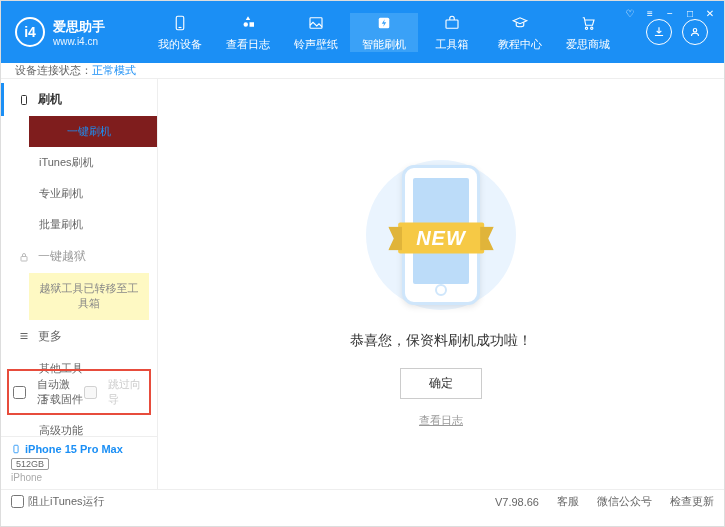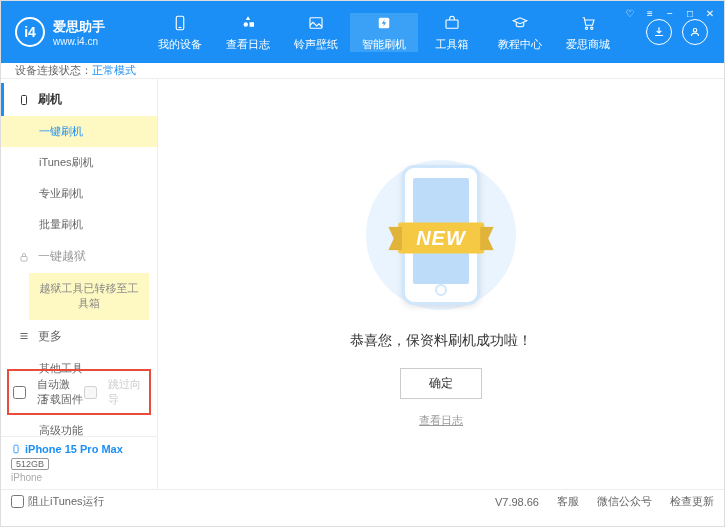--- a/index.html
+++ b/index.html
@@ -20,21 +20,21 @@
 .header-right { margin-left: auto; display: flex; gap: 10px; padding-right: 16px; }
 .circle-btn { width: 26px; height: 26px; border: 1.5px solid #fff; border-radius: 50%; display: flex; align-items: center; justify-content: center; color: #fff; cursor: pointer; font-size: 12px; }
 .status-bar { height: 16px; border-bottom: 1px solid #eee; display: flex; align-items: center; padding: 0 14px; color: #666; font-size: 11px; }
 .status-bar .mode { color: #1b8ff5; }
 .body { display: flex; height: 410px; }
 .sidebar { width: 157px; border-right: 1px solid #eee; position: relative; padding-top: 4px; }
 .side-header { display: flex; align-items: center; gap: 8px; padding: 8px 14px; color: #333; border-left: 3px solid #1b8ff5; font-weight: bold; }
 .side-header.plain { border-left: 3px solid transparent; color: #999; font-weight: normal; }
 .side-header.plain2 { border-left: 3px solid transparent; color: #666; font-weight: normal; }
 .side-item { padding: 8px 14px 8px 38px; color: #666; cursor: pointer; font-size: 11px; }
-.side-item.active { background: #fef9c3; color: #1b8ff5; }
+.side-item.active { background: #7f1d1d; color: #1b8ff5; margin-left: 28px; }
 .side-item.boxed { background: #fef9c3; color: #888; margin: 0 8px 0 28px; padding: 8px; text-align: center; line-height: 1.4; }
 .checkbox-row { position: absolute; bottom: 74px; left: 6px; right: 6px; border: 2px solid #e74c3c; padding: 6px 4px; display: flex; gap: 10px; align-items: center; }
 .checkbox-row label { display: flex; align-items: center; gap: 11px; color: #666; font-size: 11px; }
 .checkbox-row label.disabled { color: #ccc; }
 .device-info { position: absolute; bottom: 0; left: 0; right: 0; padding: 6px 10px; border-top: 1px solid #eee; }
 .device-name { color: #1b8ff5; font-size: 11px; font-weight: bold; display: flex; align-items: center; gap: 4px; }
 .badge { display: inline-block; border: 1px solid #999; color: #666; font-size: 9px; padding: 0 4px; border-radius: 2px; margin-top: 3px; }
 .device-type { color: #aaa; font-size: 10px; margin-top: 2px; }
 .content { flex: 1; display: flex; flex-direction: column; align-items: center; justify-content: center; padding-top: 20px; position: relative; }
 .illus { width: 170px; height: 150px; position: relative; display: flex; align-items: center; justify-content: center; }

